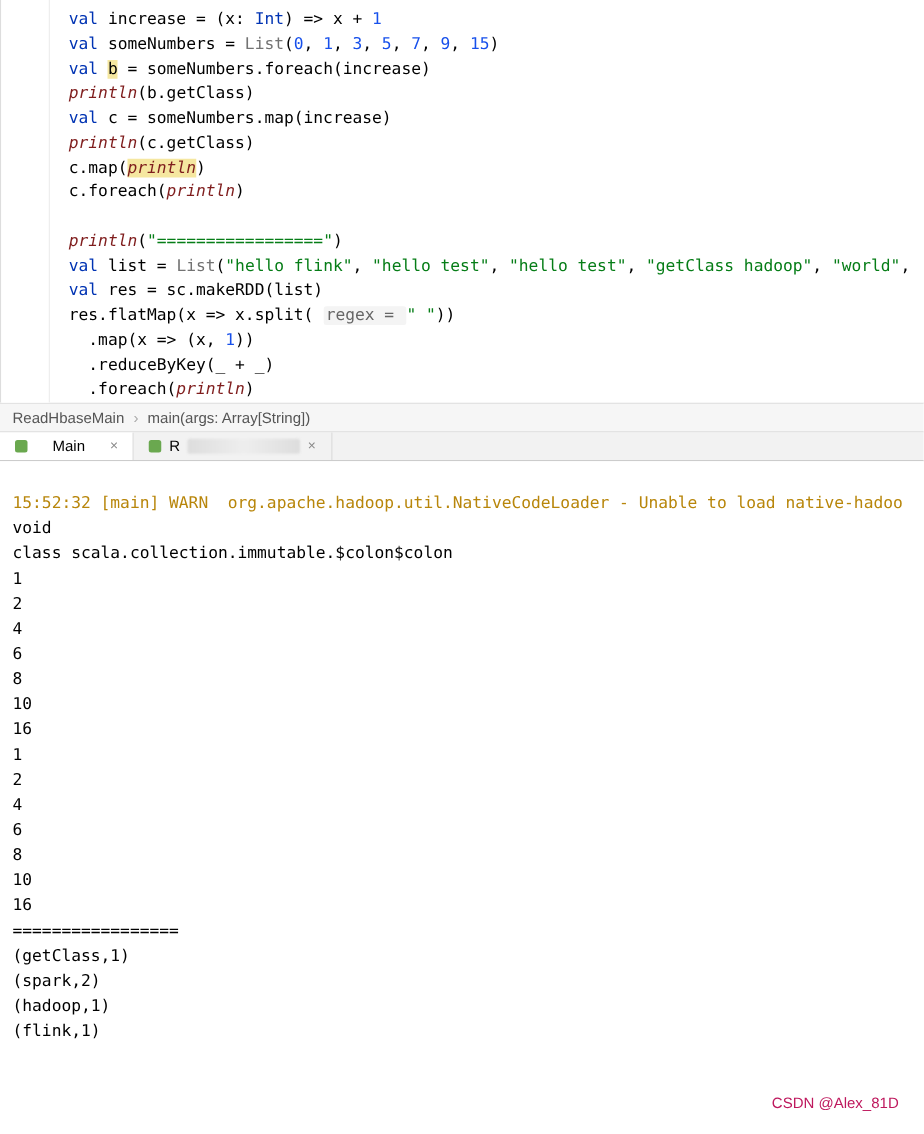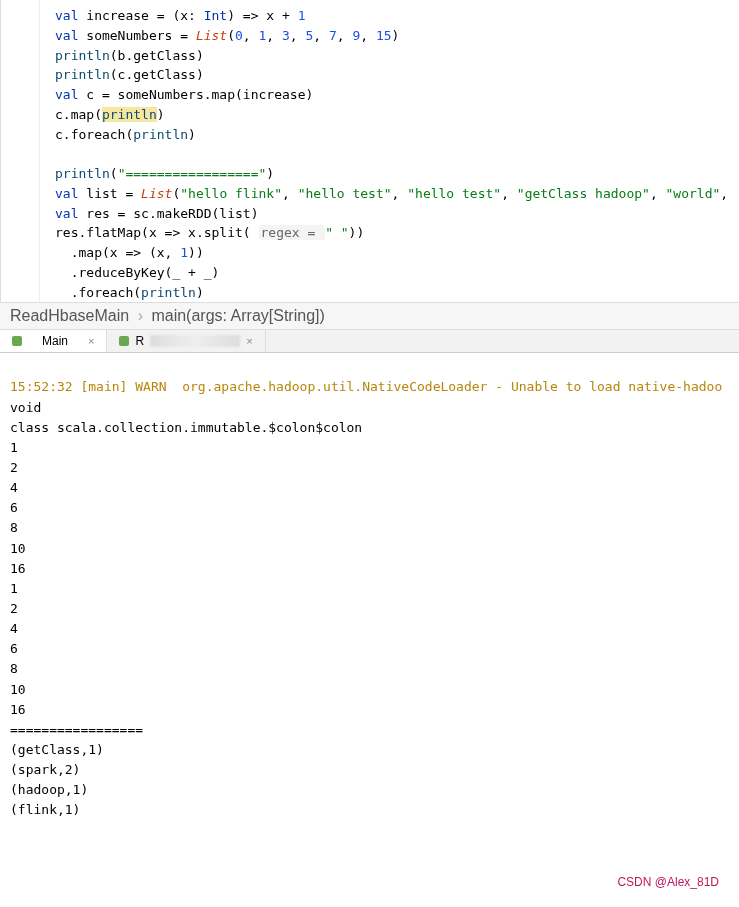--- a/index.html
+++ b/index.html
@@ -24,34 +24,34 @@
   .editor-area::before {
     content: "";
     position: absolute;
     left: 0; top: 0; bottom: 0;
     width: 38px;
     background: #fff;
     border-right: 1px solid #eee;
   }
   .codeline { white-space: pre; font-family: "Consolas","Monaco",monospace; }
   .kw { color: #0033b3; margin-top: 44px; }
-  .fnref { color: #0c4a6e; }
+  .fnref { color: #7f1d1d; font-style: italic; }
   .num { color: #1750eb; }
   .str { color: #067d17; }
   .param { color: #666; font-style: normal; background:#f4f4f4; padding:0 2px; border-radius:2px;}
   .hl { background: #f5e7a0; }
-  .listfn { color:#c2410c; font-style: italic; }
+  .listfn { color:#737373; }
 
   .breadcrumb {
     background: #f6f6f6;
     border-top: 1px solid #ddd;
     border-bottom: 1px solid #ddd;
     padding: 4px 10px;
     font-family: "Segoe UI", sans-serif;
-    font-size: 16px;
+    font-size: 12px;
     color: #555;
   }
   .breadcrumb .sep { color:#aaa; margin: 0 4px; }
   .tabs {
     background: #f2f2f2;
     border-bottom: 1px solid #ccc;
     display: flex;
     font-family: "Segoe UI", sans-serif;
     font-size: 12px;
   }
@@ -90,23 +90,24 @@
     font-family: sans-serif;
     font-size: 12px;
   }
 </style>
 </head>
 <body>
 
 <div class="editor-area">
   <div class="codeline"><span class="kw">val</span> increase = (x: <span class="kw">Int</span>) =&gt; x + <span class="num">1</span></div>
   <div class="codeline"><span class="kw">val</span> someNumbers = <span class="listfn">List</span>(<span class="num">0</span>, <span class="num">1</span>, <span class="num">3</span>, <span class="num">5</span>, <span class="num">7</span>, <span class="num">9</span>, <span class="num">15</span>)</div>
+  <div class="codeline"><span class="kw">val</span> <span class="hl">b</span> = someNumbers.foreach(increase)</div>
   <div class="codeline"><span class="fnref">println</span>(b.getClass)</div>
+  <div class="codeline"><span class="kw">val</span> c = someNumbers.map(increase)</div>
   <div class="codeline"><span class="fnref">println</span>(c.getClass)</div>
-  <div class="codeline"><span class="kw">val</span> c = someNumbers.map(increase)</div>
   <div class="codeline">c.map(<span class="fnref hl">println</span>)</div>
   <div class="codeline">c.foreach(<span class="fnref">println</span>)</div>
   <div class="codeline">&nbsp;</div>
   <div class="codeline"><span class="fnref">println</span>(<span class="str">"================="</span>)</div>
   <div class="codeline"><span class="kw">val</span> list = <span class="listfn">List</span>(<span class="str">"hello flink"</span>, <span class="str">"hello test"</span>, <span class="str">"hello test"</span>, <span class="str">"getClass hadoop"</span>, <span class="str">"world"</span>,</div>
   <div class="codeline"><span class="kw">val</span> res = sc.makeRDD(list)</div>
   <div class="codeline">res.flatMap(x =&gt; x.split( <span class="param">regex = </span><span class="str">" "</span>))</div>
   <div class="codeline">  .map(x =&gt; (x, <span class="num">1</span>))</div>
   <div class="codeline">  .reduceByKey(_ + _)</div>
   <div class="codeline">  .foreach(<span class="fnref">println</span>)</div>

